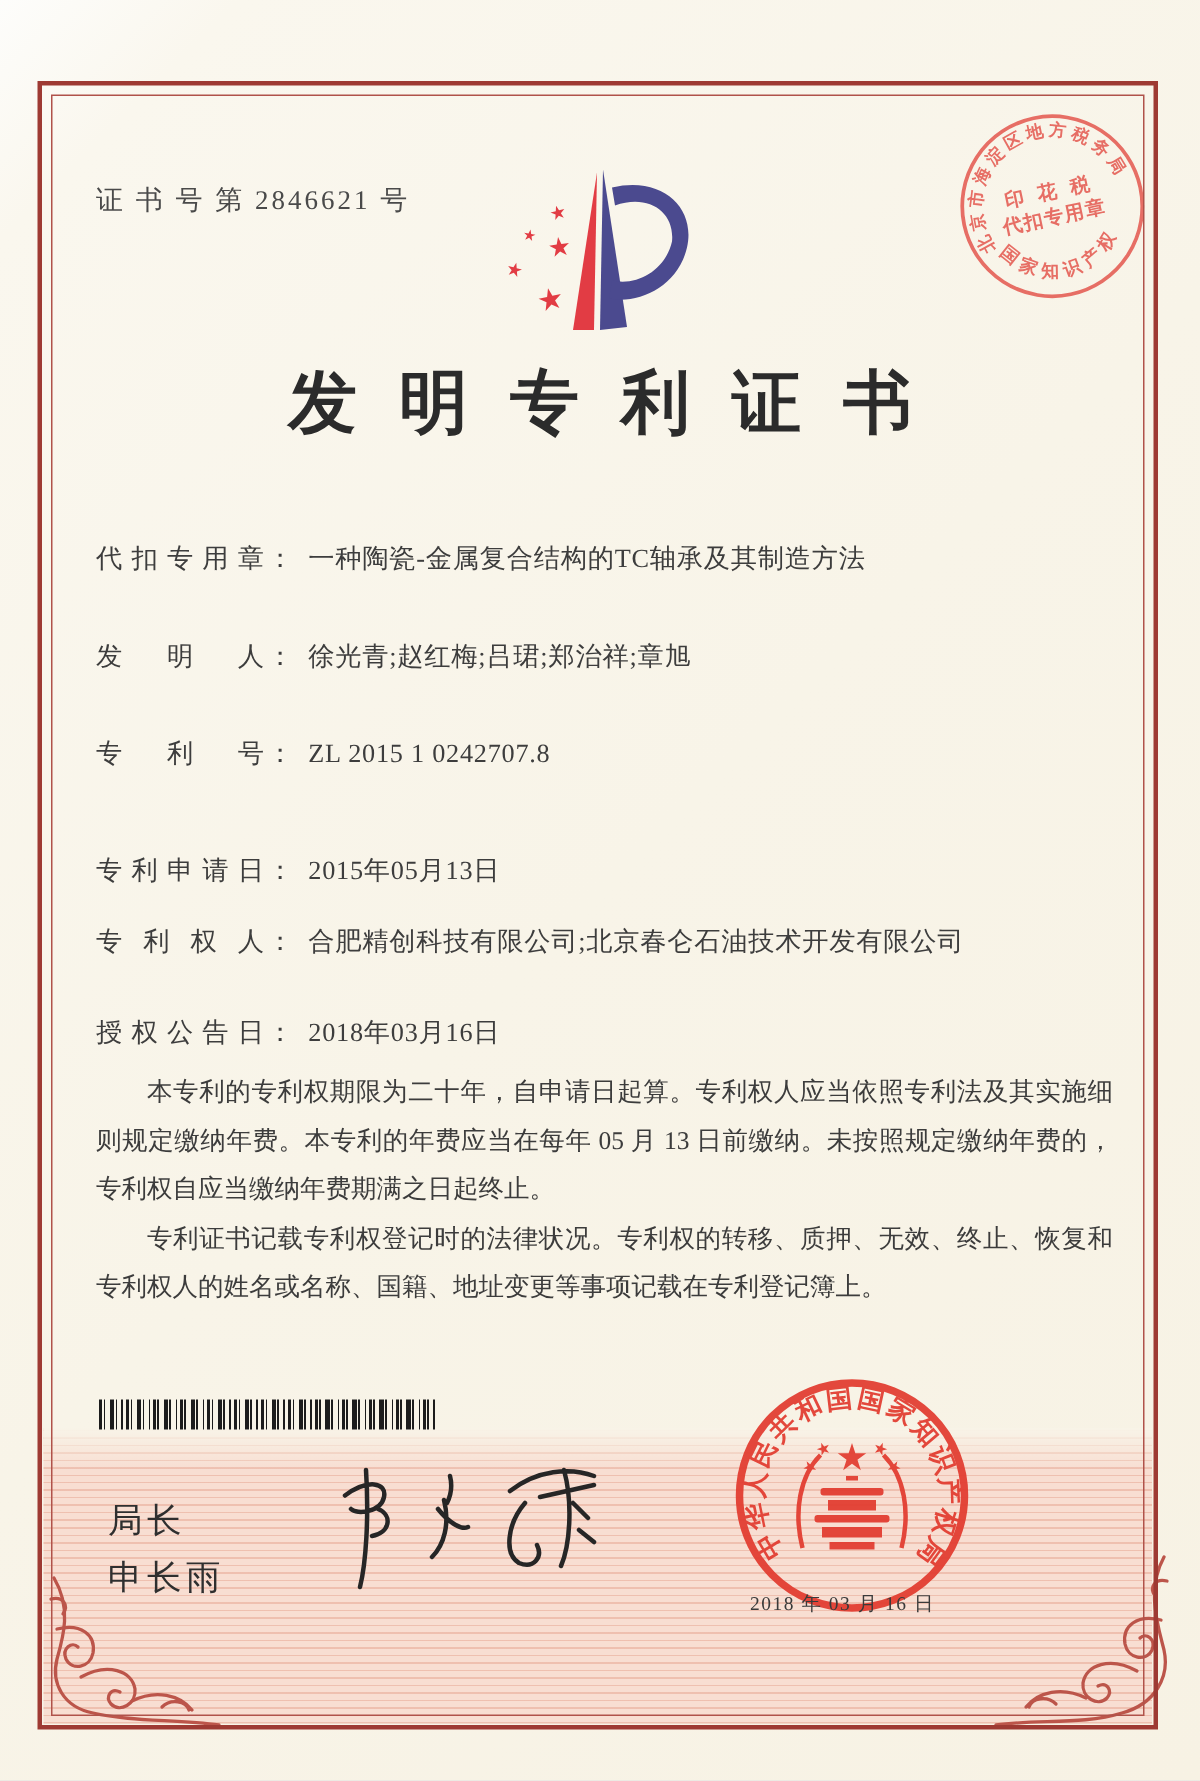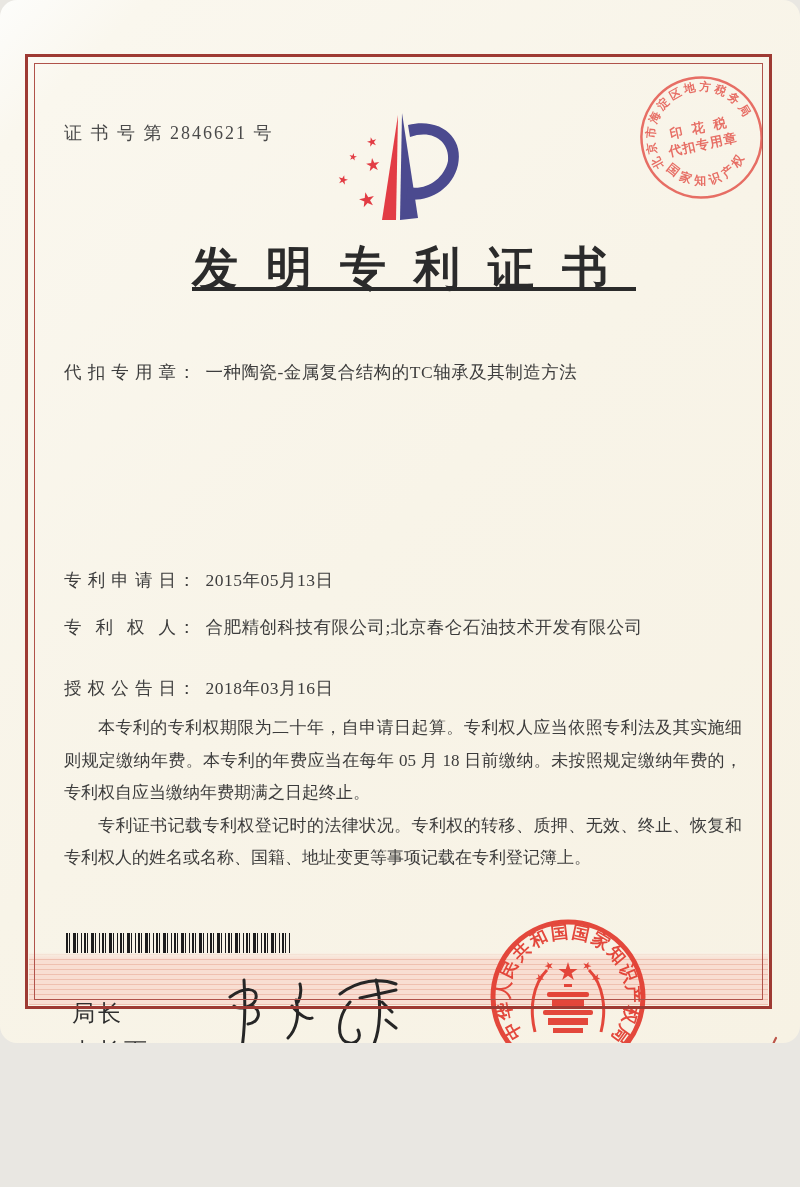--- a/index.html
+++ b/index.html
@@ -1,49 +1,49 @@
 <!DOCTYPE html>
 <html><head>
 <meta charset="utf-8">
 <style>
   html,body{margin:0;padding:0;background:#e9e7e2;}
-  .photo{position:relative;width:800px;height:1043px;margin:0 auto;overflow:hidden;
+  .photo{position:relative;width:800px;height:1187px;margin:0 auto;overflow:hidden;
     background:linear-gradient(135deg,#fdfdfb 0%,#faf7ee 8%,#f8f4e8 50%,#f7f2e4 100%);
-    font-family:"Liberation Serif","DejaVu Serif",serif;color:#3f3f3f;border-radius:17px;}
+    font-family:"Liberation Serif","DejaVu Serif",serif;color:#3f3f3f;}
   
   .frame-outer{position:absolute;left:25px;top:54px;right:28px;bottom:34px;
     border:3px solid #9e3a33;pointer-events:none;z-index:6;}
   .frame-inner{position:absolute;left:34px;top:63px;right:37px;bottom:43px;
     border:1px solid #b0524a;pointer-events:none;z-index:6;}
   .certno{position:absolute;left:64px;top:121px;font-size:18px;letter-spacing:2px;color:#4a4a4a;z-index:3;}
   .logo{position:absolute;left:332px;top:103px;z-index:3;}
   .stamp{position:absolute;left:634px;top:70px;z-index:4;opacity:.85;}
   .title{position:absolute;left:0;top:238px;width:100%;text-align:center;
-    font-size:46px;font-weight:bold;color:#2b2b2b;letter-spacing:28px;text-indent:28px;z-index:3;text-decoration:underline;}
+    font-size:46px;font-weight:bold;color:#2b2b2b;letter-spacing:28px;text-indent:28px;z-index:3;}
   .row{position:absolute;left:64px;right:56px;font-size:17.5px;color:#3d3d3d;z-index:3;line-height:24px;}
   .fl{display:inline-block;width:112px;text-align:justify;text-align-last:justify;vertical-align:top;}
   .colon{display:inline-block;margin:0 10px 0 2px;}
   .fv{letter-spacing:.5px;}
   .paras{position:absolute;left:64px;right:58px;top:712px;z-index:3;}
   .paras p{margin:0;font-size:17px;line-height:32.5px;text-align:justify;text-indent:2em;color:#3c3c3c;}
   .barcode{position:absolute;left:66px;top:933px;width:224px;height:20px;z-index:3;
     background:repeating-linear-gradient(90deg,#1c1c1c 0 2px,transparent 2px 3px,#1c1c1c 3px 4px,
       transparent 4px 7px,#1c1c1c 7px 10px,transparent 10px 11px,#1c1c1c 11px 12px,transparent 12px 15px,
       #1c1c1c 15px 16px,transparent 16px 18px);}
   .band{position:absolute;left:29px;right:32px;top:952px;bottom:38px;z-index:1;
     background-color:#f8ded2;
     background-image:
       linear-gradient(180deg,#f8f4e8 0%,rgba(248,244,232,0) 14%),
       repeating-linear-gradient(0deg,rgba(223,143,120,.38) 0 1px,rgba(0,0,0,0) 1px 5px);}
   .officer{position:absolute;left:72px;z-index:3;font-size:23px;color:#2f2f2f;letter-spacing:3px;}
   .officer.t1{top:998px;}
   .officer.t2{top:1036px;}
   .sig{position:absolute;left:200px;top:972px;z-index:3;}
   .seal{position:absolute;left:487px;top:916px;z-index:4;opacity:.92;}
-  .sealdate{position:absolute;left:500px;top:1060px;font-size:18px;color:#3a3a3a;z-index:5;letter-spacing:1px;}
+  .sealdate{position:absolute;left:500px;top:1060px;font-size:13px;color:#3a3a3a;z-index:5;letter-spacing:1px;}
   .orn{position:absolute;z-index:2;}
   .orn.bl{left:28px;top:1042px;}
   .orn.br{left:658px;top:1032px;}
 </style>
 </head>
 <body>
 
 <div class="photo">
 
   <div class="band"></div>
@@ -80,32 +80,38 @@
       <text x="67.5" y="62" text-anchor="middle" font-size="13" font-weight="bold" letter-spacing="3">印 花 税</text>
       <text x="67.5" y="79" text-anchor="middle" font-size="13" font-weight="bold" letter-spacing="1">代扣专用章</text>
     </g>
   </svg>
 
   <div class="title">发明专利证书</div>
 
   <div class="row" style="top:360px">
     <span class="fl">代扣专用章</span><span class="colon">：</span><span class="fv">一种陶瓷-金属复合结构的TC轴承及其制造方法</span>
   </div>
+  <div class="row" style="top:425px">
+    <span class="fl">发明人</span><span class="colon">：</span><span class="fv">徐光青;赵红梅;吕珺;郑治祥;章旭</span>
+  </div>
+  <div class="row" style="top:490px">
+    <span class="fl">专利号</span><span class="colon">：</span><span class="fv">ZL 2015 1 0242707.8</span>
+  </div>
   <div class="row" style="top:568px">
     <span class="fl">专利申请日</span><span class="colon">：</span><span class="fv">2015年05月13日</span>
   </div>
   <div class="row" style="top:615px">
     <span class="fl">专利权人</span><span class="colon">：</span><span class="fv">合肥精创科技有限公司;北京春仑石油技术开发有限公司</span>
   </div>
   <div class="row" style="top:676px">
     <span class="fl">授权公告日</span><span class="colon">：</span><span class="fv">2018年03月16日</span>
   </div>
 
   <div class="paras">
-    <p>本专利的专利权期限为二十年，自申请日起算。专利权人应当依照专利法及其实施细则规定缴纳年费。本专利的年费应当在每年 05 月 18 日前缴纳。未按照规定缴纳年费的，专利权自应当缴纳年费期满之日起终止。</p>
+    <p>本专利的专利权期限为二十年，自申请日起算。专利权人应当依照专利法及其实施细则规定缴纳年费。本专利的年费应当在每年 05 月 13 日前缴纳。未按照规定缴纳年费的，专利权自应当缴纳年费期满之日起终止。</p>
     <p>专利证书记载专利权登记时的法律状况。专利权的转移、质押、无效、终止、恢复和专利权人的姓名或名称、国籍、地址变更等事项记载在专利登记簿上。</p>
   </div>
 
   <div class="barcode"></div>
 
   <div class="officer t1">局长</div>
   <div class="officer t2">申长雨</div>
 
   <svg class="sig" width="220" height="100" viewBox="0 0 220 100">
     <g fill="none" stroke="#262626" stroke-width="3" stroke-linecap="round" stroke-linejoin="round">

